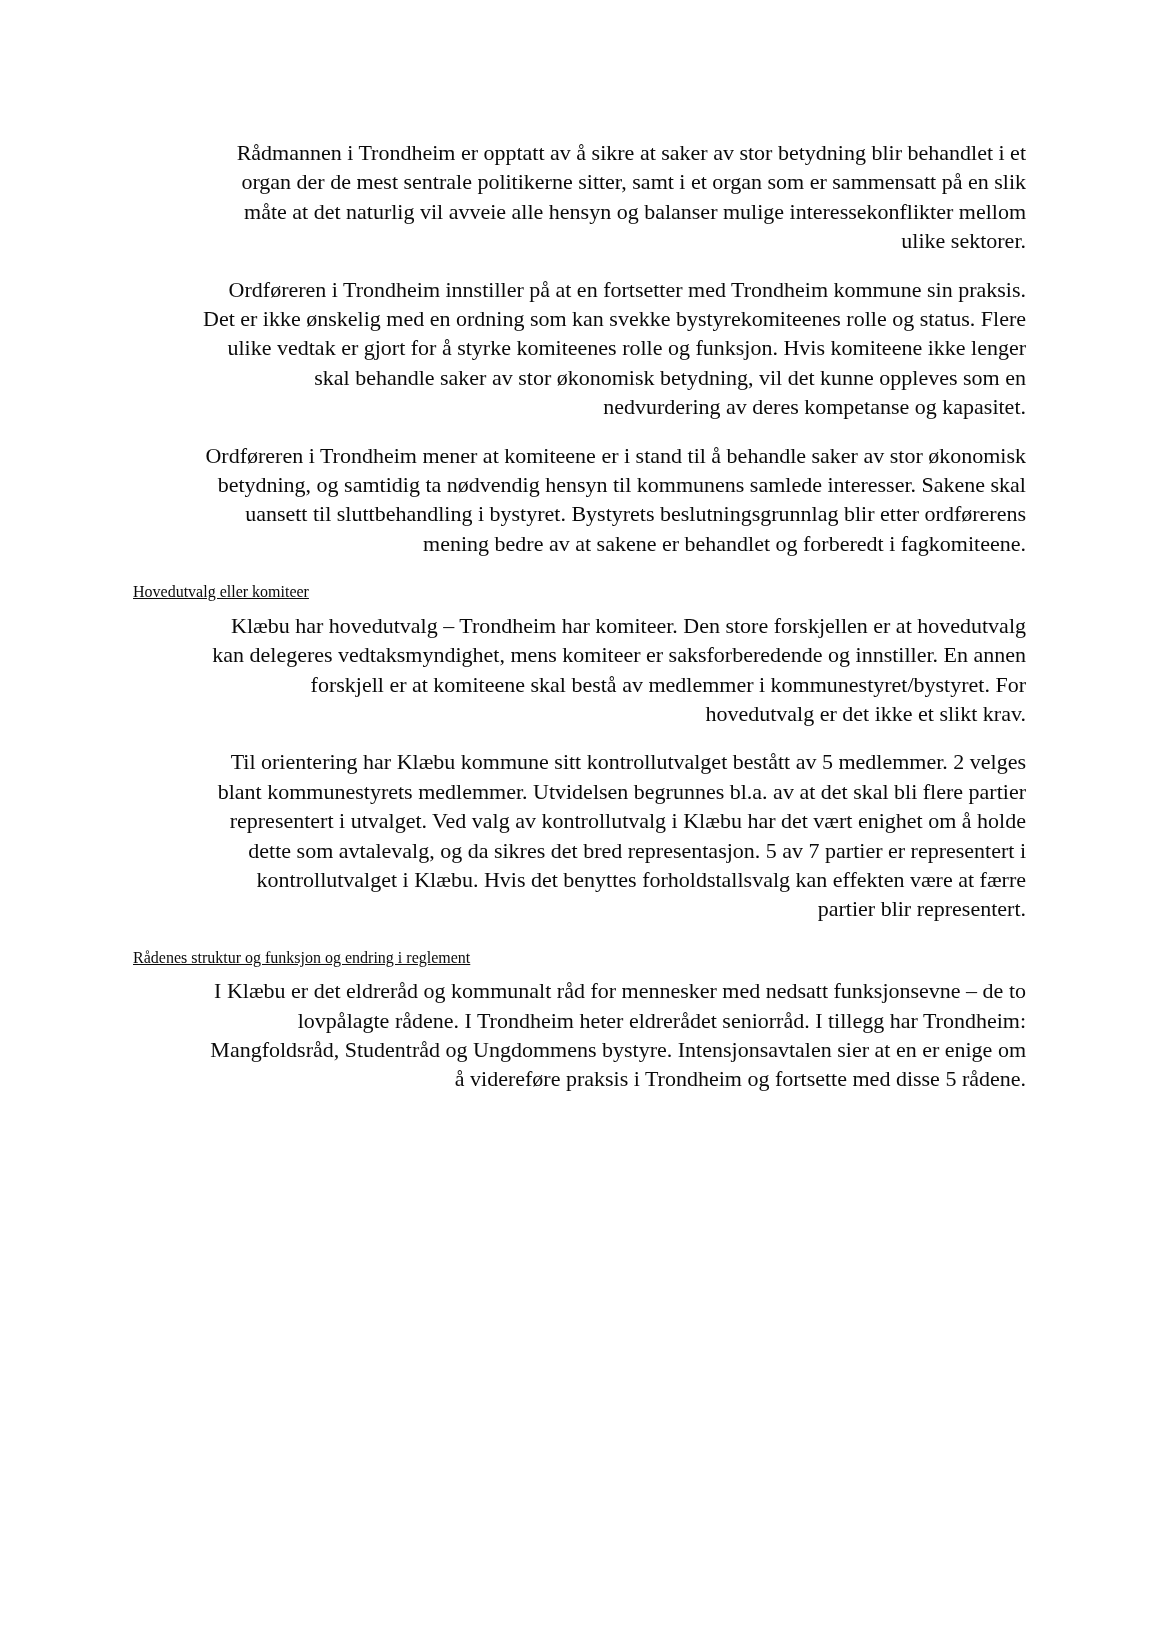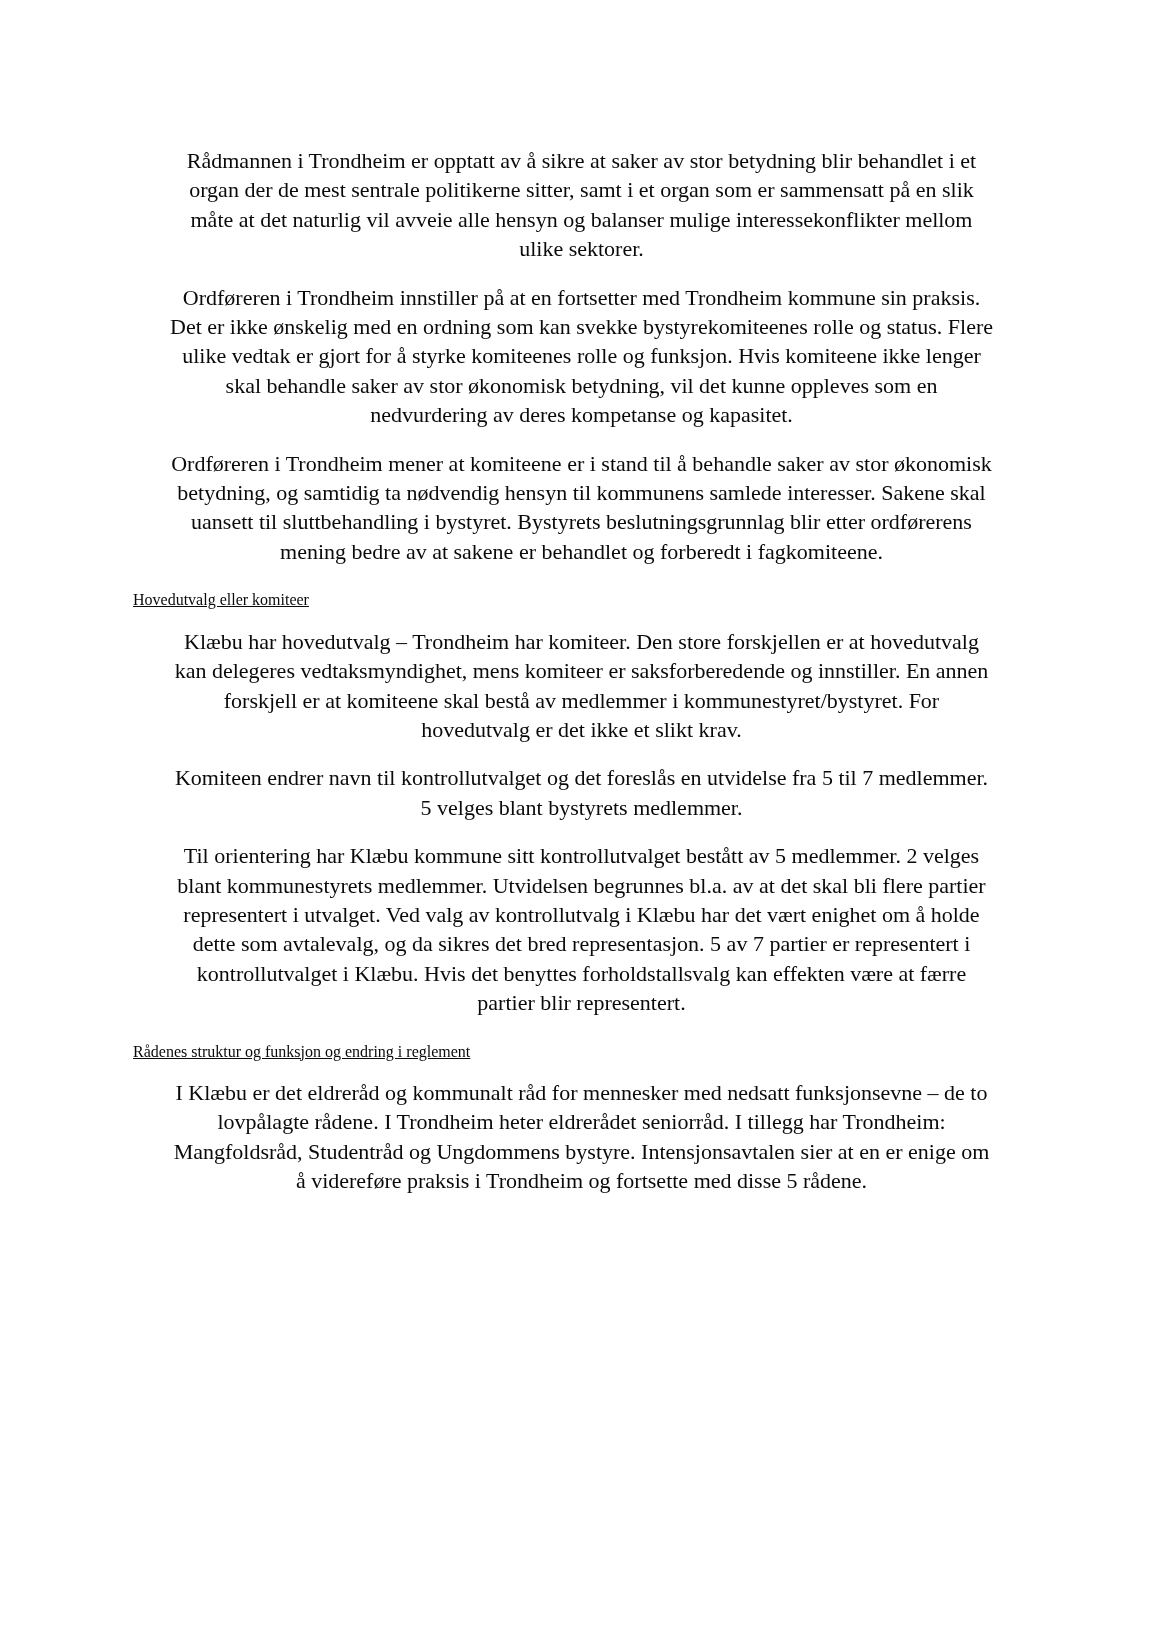--- a/index.html
+++ b/index.html
@@ -12,23 +12,23 @@
     padding: 134px 120px 0 133px;
     overflow: hidden;
     font-family: "Liberation Serif", "DejaVu Serif", serif;
     font-size: 22px;
     line-height: 29.4px;
     color: #0a0a0a;
   }
   .block { margin: 0 0 19px 0; }
   .block.tight { margin-bottom: 0; }
   .para {
-    margin: 12px;
+    margin: 4px;
     white-space: pre-line;
-    text-align: center;
+    text-align: right;
   }
   .heading {
     margin: 0;
     font-size: 16px;
     font-weight: normal;
     text-decoration: underline;
     line-height: 29.4px;
   }
 </style>
 </head>
@@ -62,22 +62,20 @@
     <h2 class="heading">Hovedutvalg eller komiteer</h2>
     <p class="para">Klæbu har hovedutvalg – Trondheim har komiteer. Den store forskjellen er at hovedutvalg
 kan delegeres vedtaksmyndighet, mens komiteer er saksforberedende og innstiller. En annen
 forskjell er at komiteene skal bestå av medlemmer i kommunestyret/bystyret. For
 hovedutvalg er det ikke et slikt krav.</p>
   </div>
 
 
 
   <div class="block">
-    <p class="para">Komiteen endrer navn til kontrollutvalget og det foreslås en utvidelse fra 5 til 7 medlemmer.
-5 velges blant bystyrets medlemmer.</p>
   </div>
 
   <div class="block">
     <p class="para">Til orientering har Klæbu kommune sitt kontrollutvalget bestått av 5 medlemmer. 2 velges
 blant kommunestyrets medlemmer. Utvidelsen begrunnes bl.a. av at det skal bli flere partier
 representert i utvalget. Ved valg av kontrollutvalg i Klæbu har det vært enighet om å holde
 dette som avtalevalg, og da sikres det bred representasjon. 5 av 7 partier er representert i
 kontrollutvalget i Klæbu. Hvis det benyttes forholdstallsvalg kan effekten være at færre
 partier blir representert.</p>
   </div>

